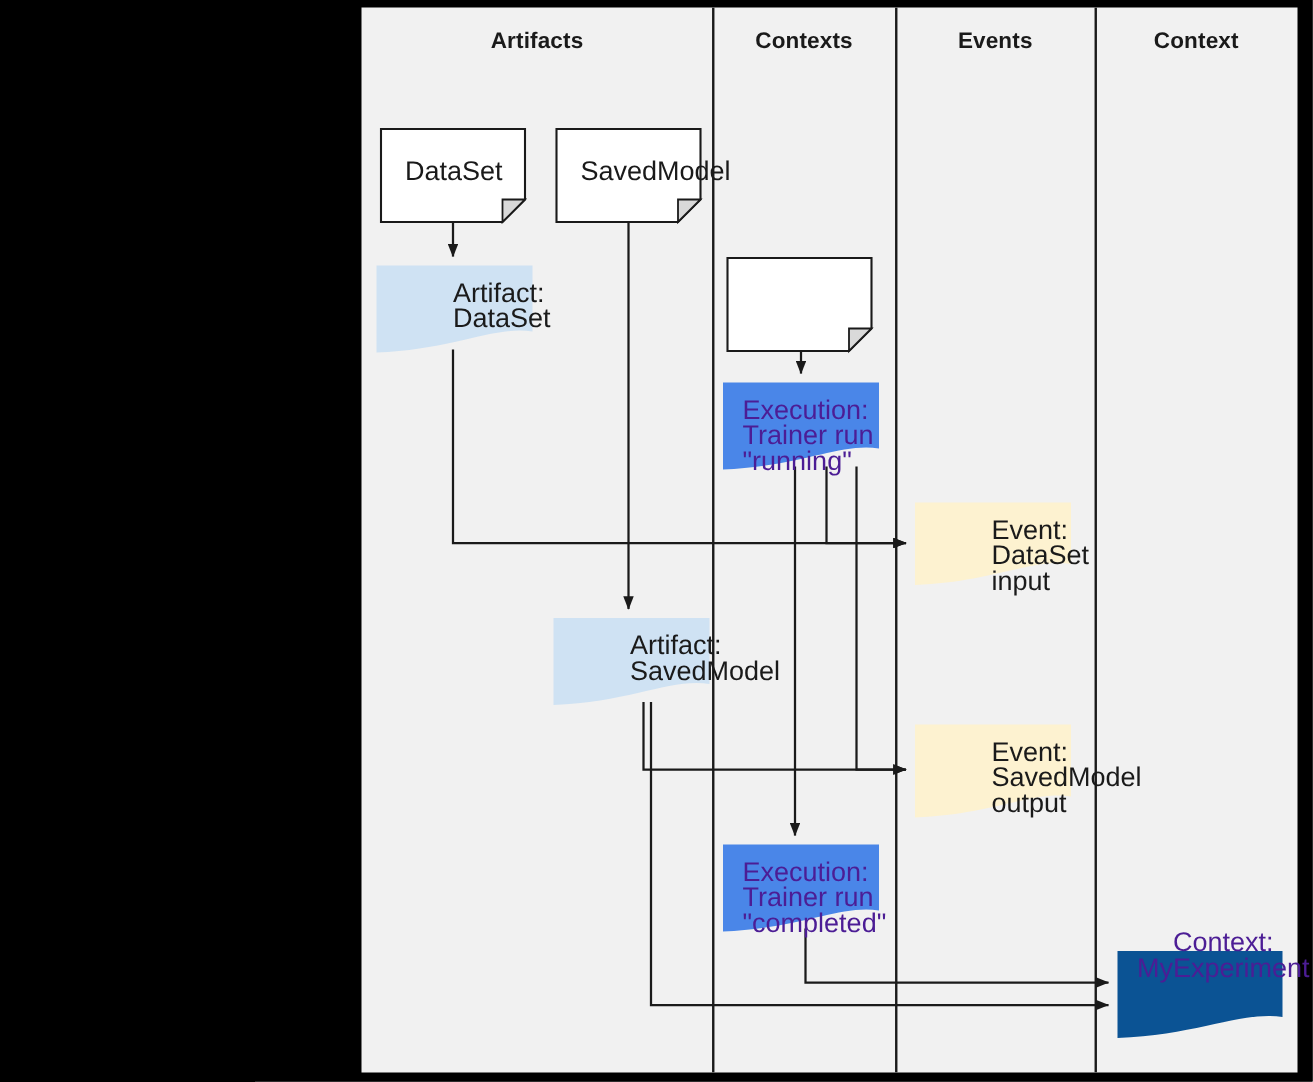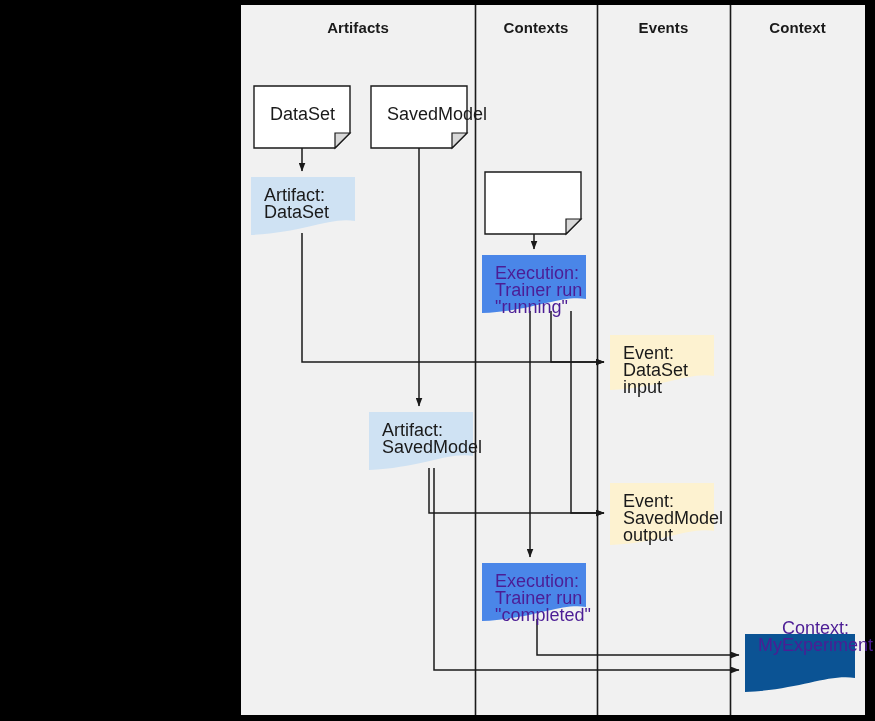--- a/index.html
+++ b/index.html
@@ -53,21 +53,21 @@
     position: absolute;
     left: 13px;
     top: 10px;
     white-space: pre-line;
   }
   .doc-node .node-label {
     color: #1a1a1a;
     left: 16px;
     top: 20px;
   }
-  .wave-label-dark { color: #1a1a1a; }
+  .wave-label-dark { color: #1a1a1a; margin-left: 38px; }
   .wave-label-light { color: #4c1d95; }
 </style>
 </head>
 <body>
 
 <div id="root">
   <div id="canvas">
 
     <svg id="svg-layer" viewBox="0 0 624 710">
       <defs>

